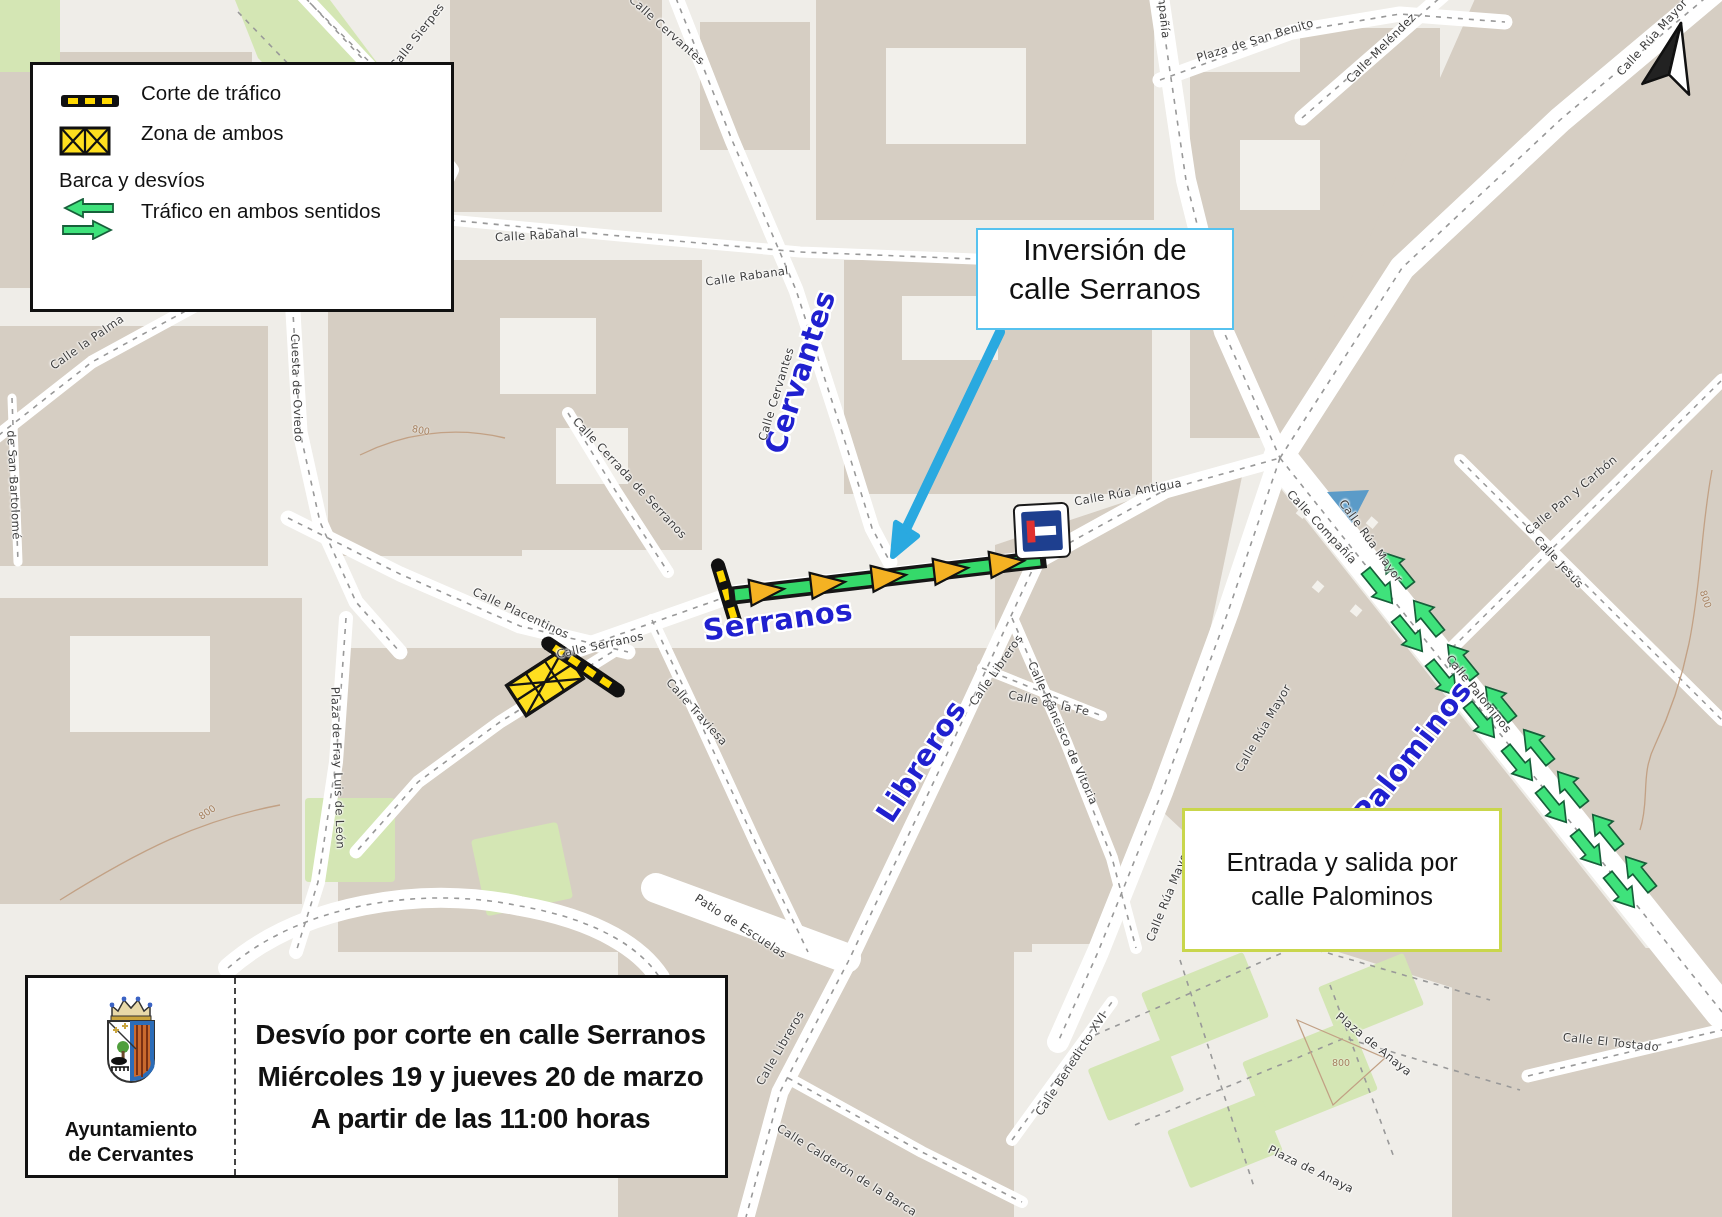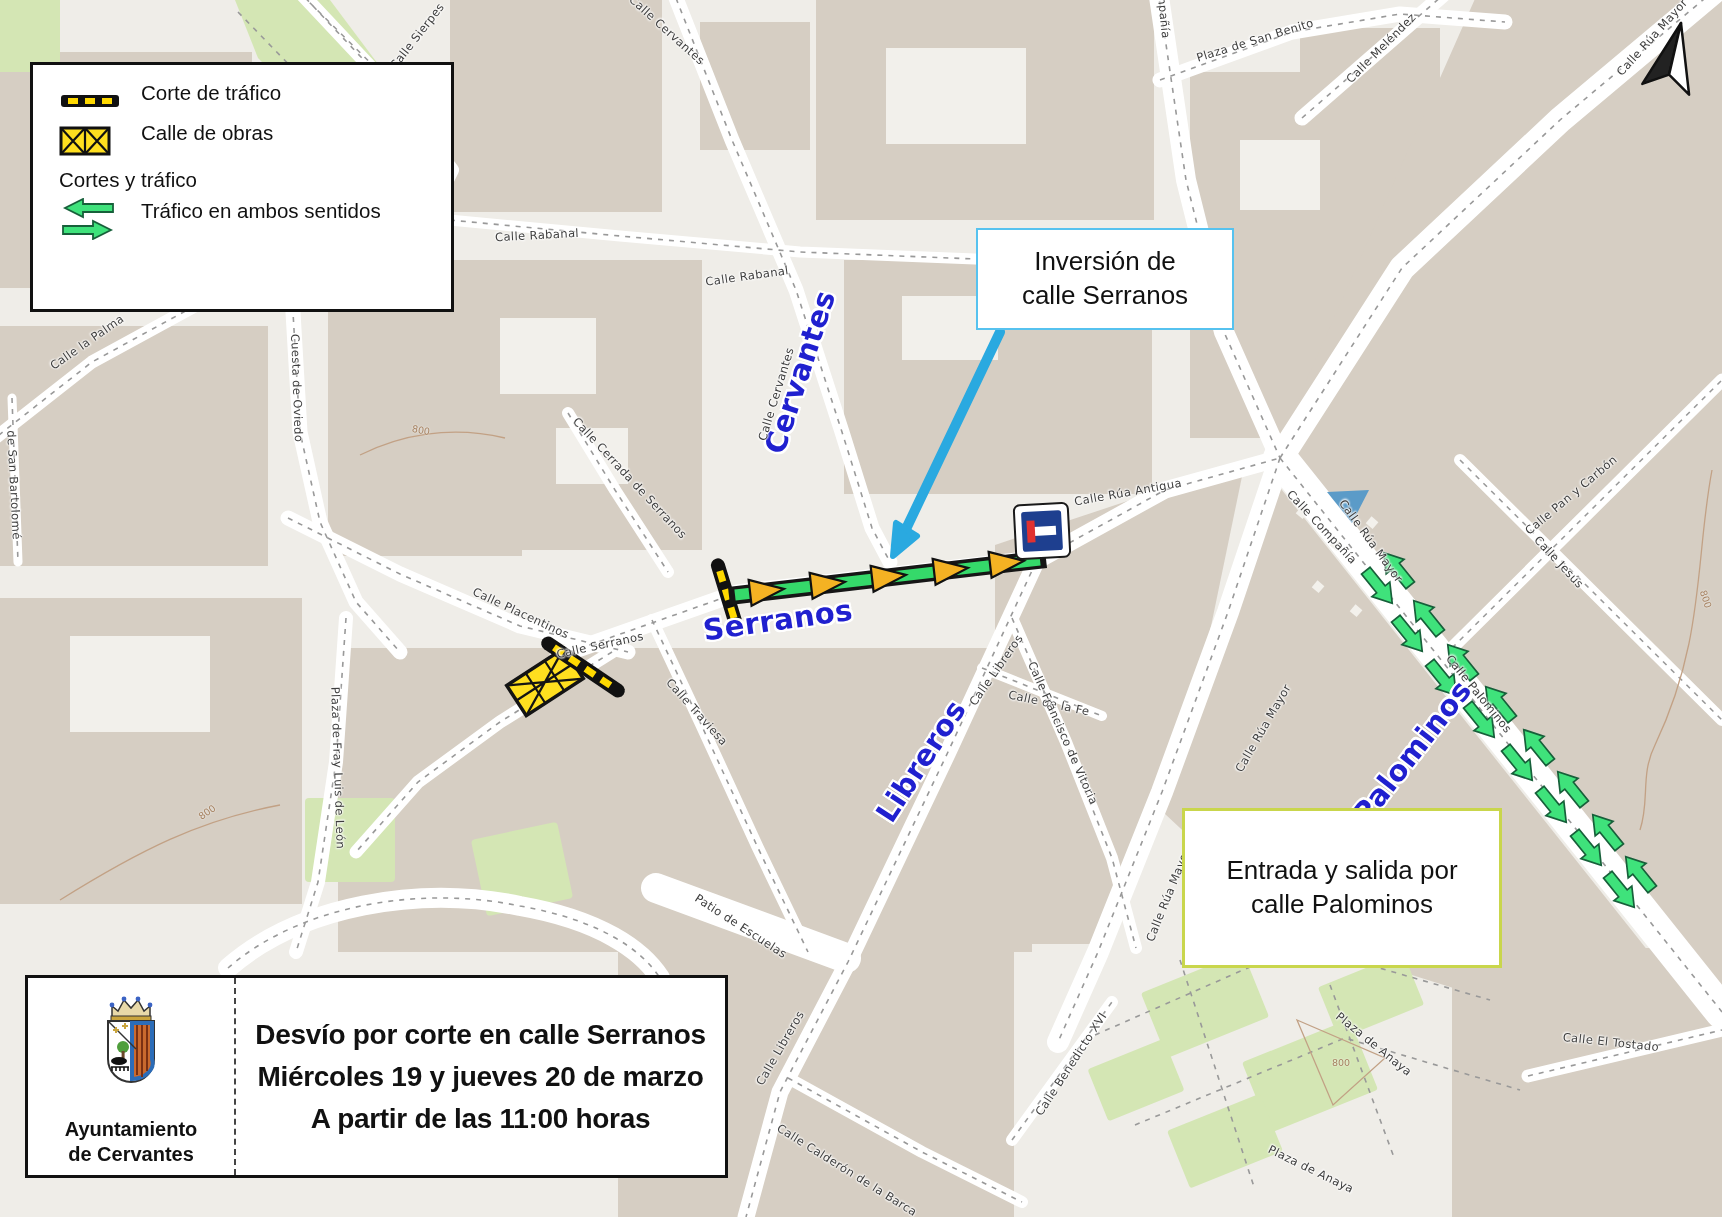--- a/index.html
+++ b/index.html
@@ -13,23 +13,23 @@
   .major{font-size:29px;font-weight:bold;color:#2020cf;letter-spacing:.5px;
          text-shadow:2px 0 0 #fff,-2px 0 0 #fff,0 2px 0 #fff,0 -2px 0 #fff,2px 2px 0 #fff,-2px -2px 0 #fff,2px -2px 0 #fff,-2px 2px 0 #fff;}
   .contour{font-size:9.5px;color:#a5805f;text-shadow:0 0 2px #fff;}
   .box{position:absolute;background:#fff;box-sizing:border-box;z-index:3;}
   #legend{left:30px;top:62px;width:424px;height:250px;border:3px solid #111;padding:16px 0 0 26px;}
   .leg-row{display:flex;height:40px;}
   .leg-ic{width:82px;display:flex;align-items:center;}
   .leg-tx{font-size:20.5px;color:#111;}
   .leg-hd{font-size:20.5px;color:#111;height:38px;display:flex;align-items:center;}
   #inv-callout{left:976px;top:228px;width:258px;height:102px;border:2.5px solid #56c2ef;
-        display:flex;align-items:center;justify-content:center;text-align:center;
-        font-size:26px;line-height:1.3;color:#111;}
-  #ent-callout{left:1182px;top:808px;width:320px;height:160px;border:3px solid #c9d64c;
+        display:flex;align-items:flex-start;justify-content:center;text-align:center;
+        font-size:30px;line-height:1.3;color:#111;}
+  #ent-callout{left:1182px;top:808px;width:320px;height:144px;border:3px solid #c9d64c;
         display:flex;align-items:center;justify-content:center;text-align:center;
         font-size:26px;line-height:1.3;color:#111;}
   #info{left:25px;top:975px;width:703px;height:203px;border:3px solid #111;display:flex;}
   .info-left{width:206px;border-right:2px dashed #444;display:flex;flex-direction:column;
         align-items:center;justify-content:center;gap:22px;}
   .info-org{font-weight:bold;font-size:20px;text-align:center;line-height:1.25;color:#111;}
   .info-right{flex:1;display:flex;flex-direction:column;align-items:center;justify-content:center;
         font-weight:bold;font-size:28px;line-height:42px;color:#111;letter-spacing:-0.3px;}
 </style>
 </head>
@@ -344,23 +344,23 @@
     </span>
     <span class="leg-tx">Corte de tráfico</span>
   </div>
   <div class="leg-row">
     <span class="leg-ic">
       <svg width="54" height="32">
             <rect x="2" y="3" width="48" height="26" fill="#ffdf1f" stroke="#111" stroke-width="3"></rect>
       <path d="M2,3 L26,29 M26,3 L2,29 M26,3 L50,29 M50,3 L26,29 M26,3 L26,29" stroke="#111" stroke-width="2.2" fill="none"></path>
           </svg>
     </span>
-    <span class="leg-tx">Calle de obras</span>
-  </div>
-  <div class="leg-hd">Cortes y tráfico</div>
+    <span class="leg-tx">Zona de ambos</span>
+  </div>
+  <div class="leg-hd">Barca y desvíos</div>
   <div class="leg-row">
     <span class="leg-ic">
       <svg width="58" height="42" viewBox="0 0 58 42">
         <g fill="#3fe27b" stroke="#17603a" stroke-width="1.8">
           <path d="M54,6 L24,6 L24,1 L6,10 L24,19 L24,14 L54,14 Z"></path>
           <path d="M4,28 L34,28 L34,23 L52,32 L34,41 L34,36 L4,36 Z"></path>
         </g>
           </svg>
     </span>
     <span class="leg-tx">Tráfico en ambos sentidos</span>

